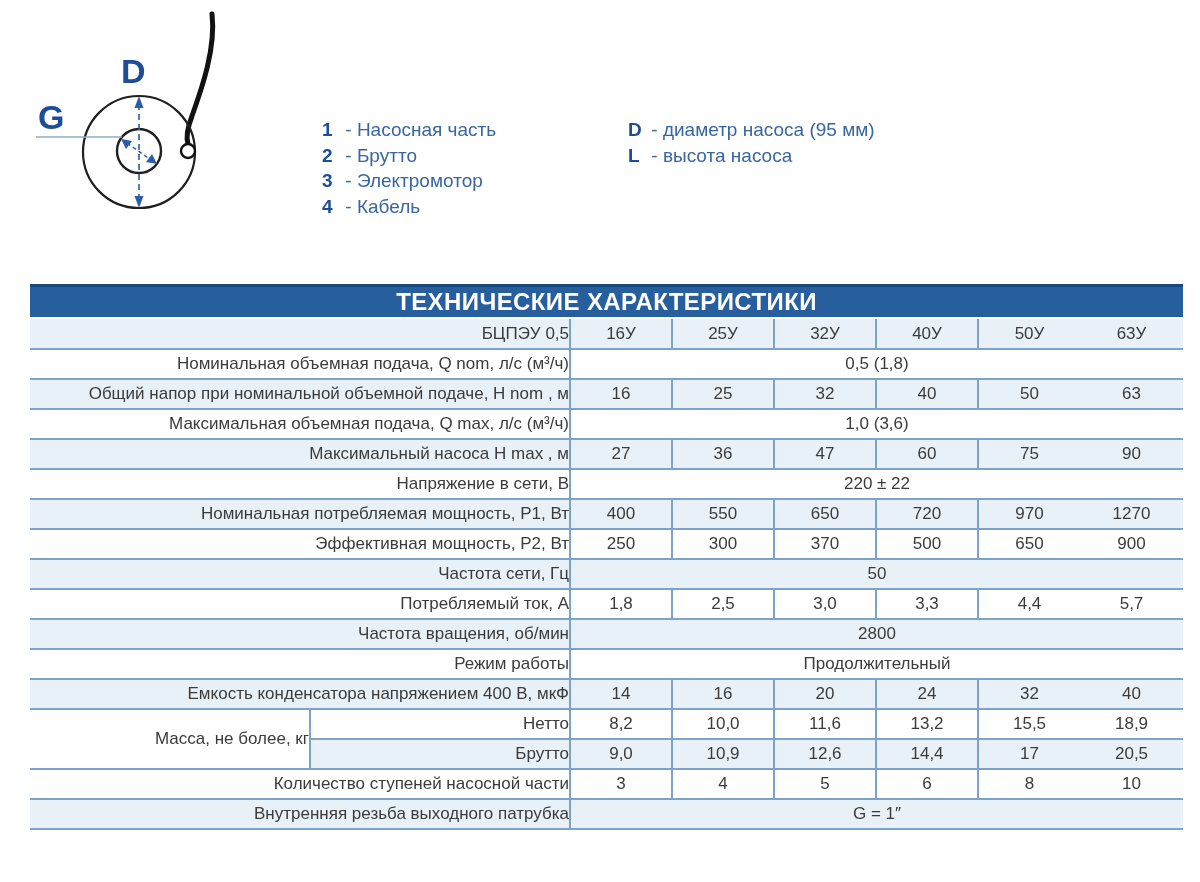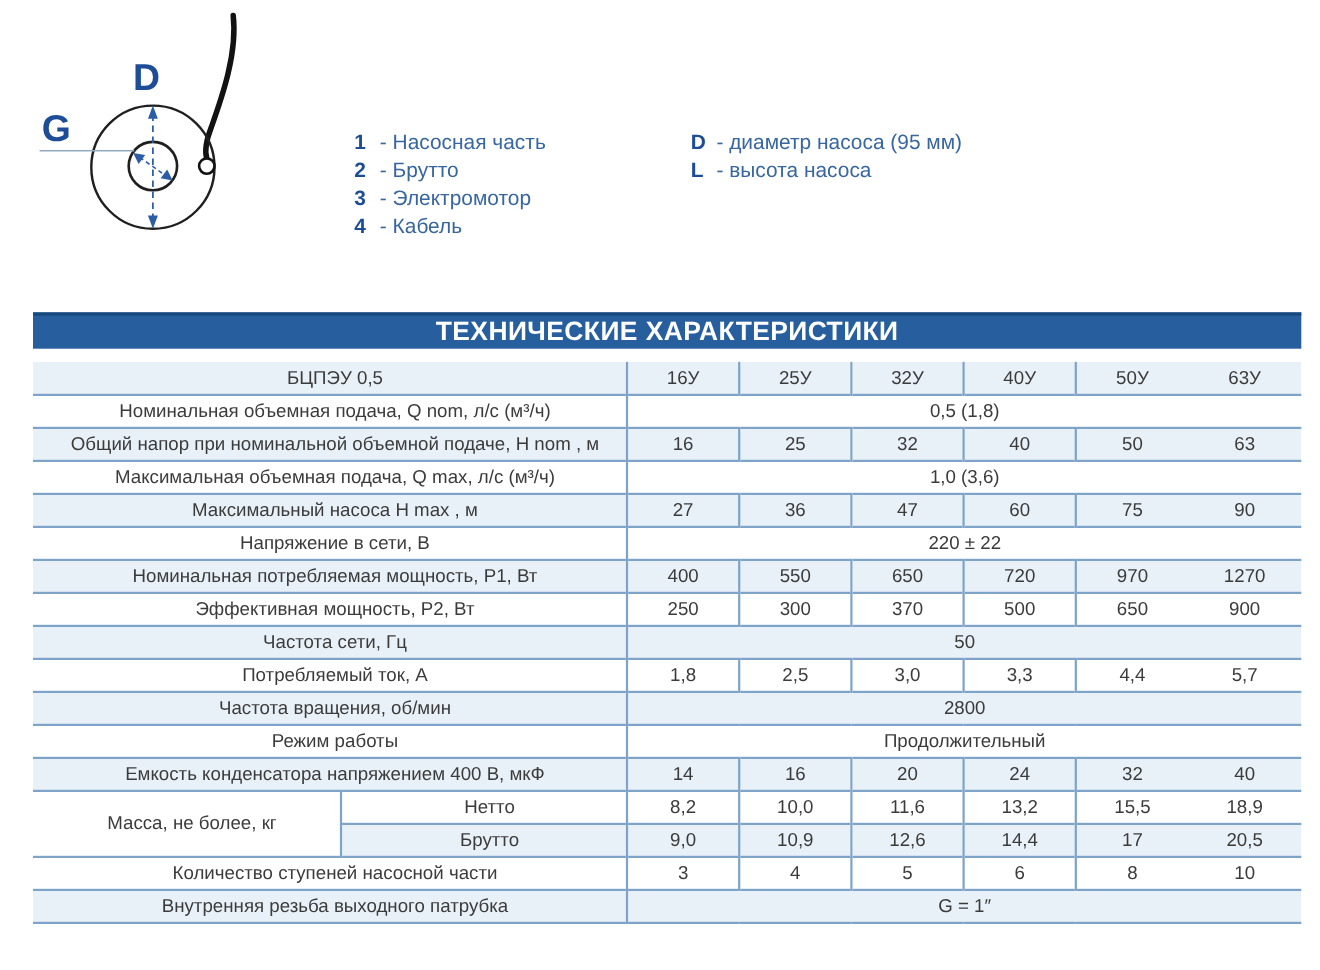--- a/index.html
+++ b/index.html
@@ -28,29 +28,29 @@
   #legend-left{left:322px;}
   #legend-right{left:628px;}
   .lkey{display:inline-block; min-width:18px; font-weight:bold; color:var(--lkey);}
   .ldash{white-space:pre; color:var(--ltext);}
   .ltext{color:var(--ltext);margin-top:36px;}
 
   
   .tbl-wrap{position:absolute; left:30px; top:284px; width:1153px;}
   .tbl-title{height:33px; background:var(--hdr); border-top:3px solid var(--hdr-top);
     color:#fff; text-align:center; line-height:30px; font-size:24px; font-weight:bold;
-    letter-spacing:.4px; margin-bottom:12px;}
+    letter-spacing:.4px; margin-bottom:2px;}
   table{border-collapse:collapse; table-layout:fixed; width:100%;}
   tbody{border-bottom:2px solid var(--line);}
   td{height:30px; border-top:2px solid var(--line); font-size:17px; color:var(--txt);
      overflow:hidden; white-space:nowrap;}
   tr:first-child td{border-top:none;}
   tr.b{background:var(--alt);}
   tr.w{background:#fff;}
-  td.lab{padding-left:10px; text-align:center;}
+  td.lab{padding-left:10px; text-align:right;}
   td.val{text-align:center;}
   td.v{border-left:2px solid var(--line);}
   td.mass{background:#fff;}
 </style>
 </head>
 <body>
 
 <div id="page">
 
   <div id="diagram">

